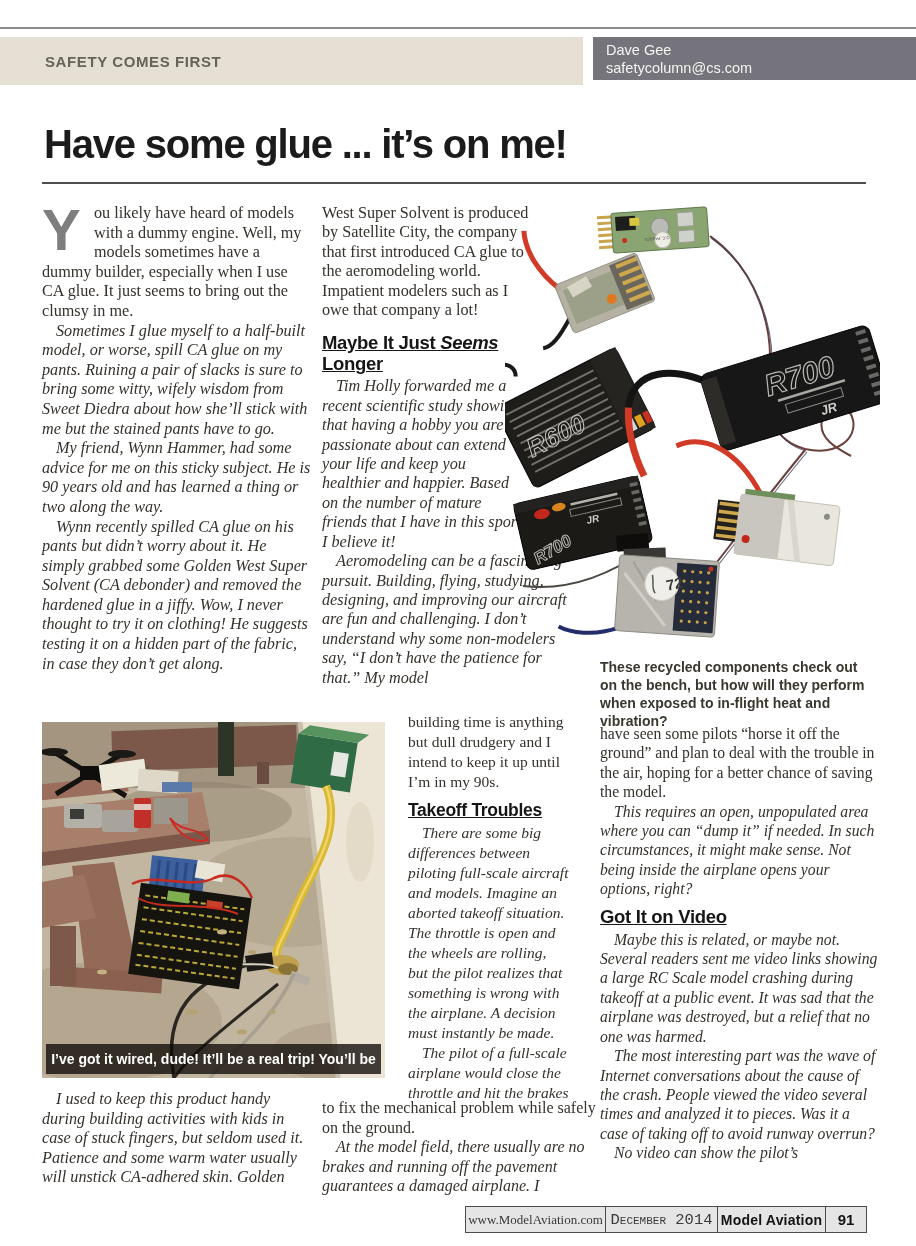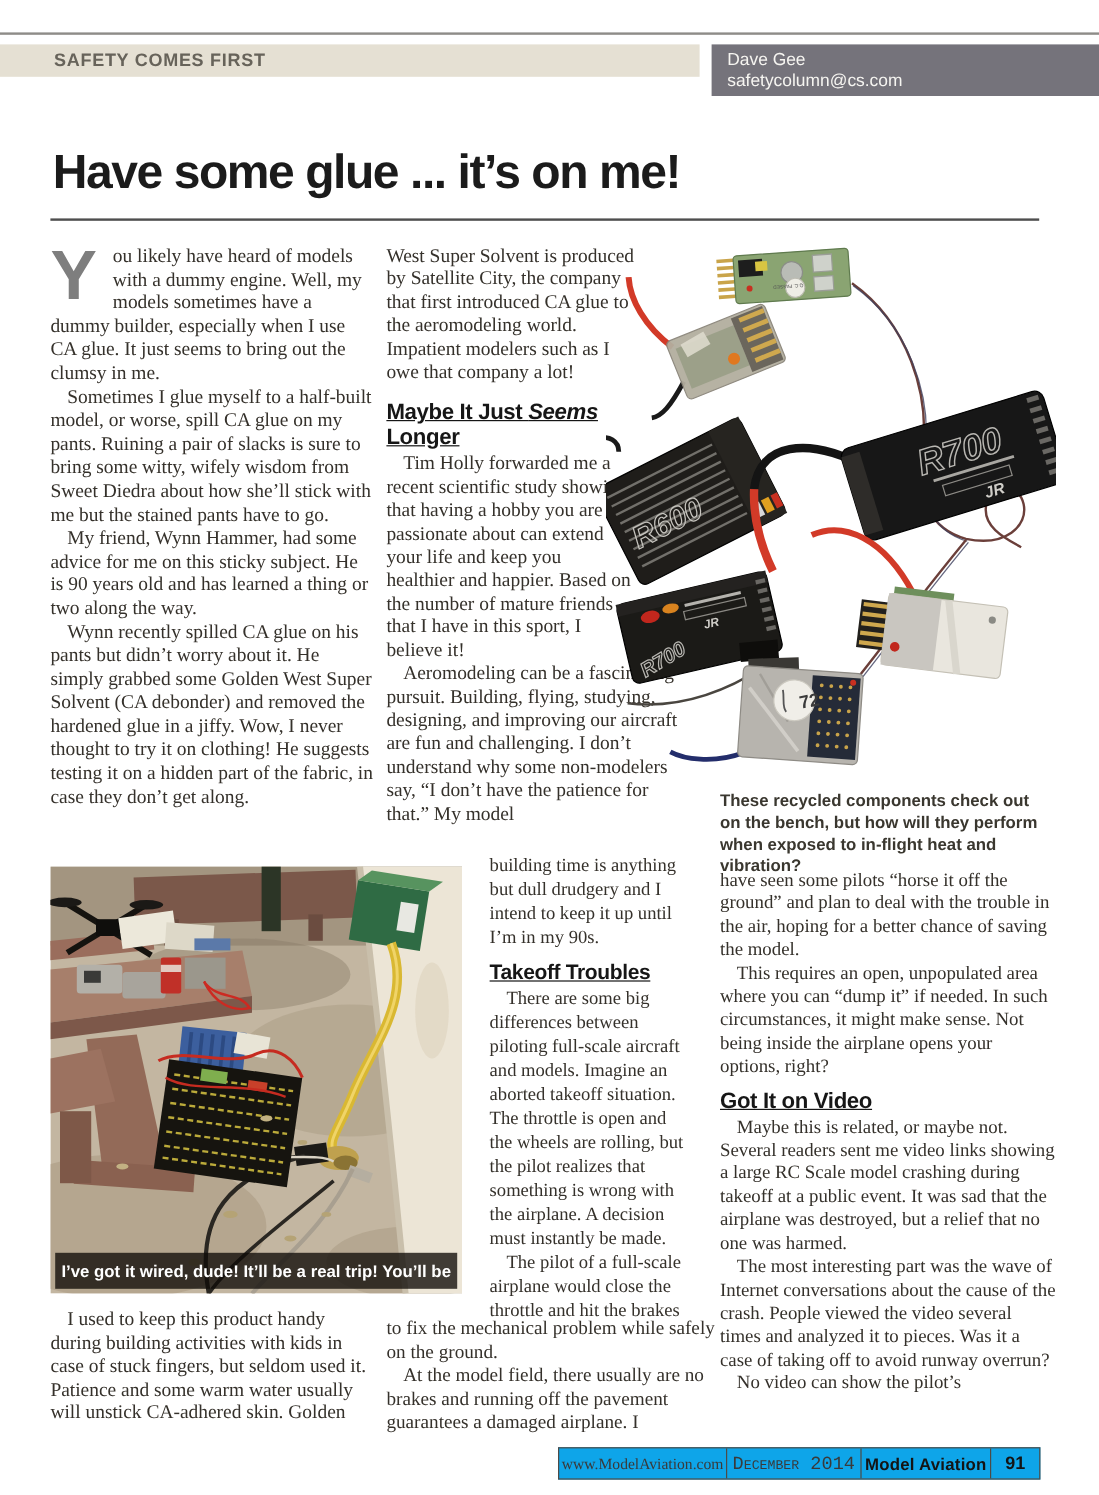--- a/index.html
+++ b/index.html
@@ -1,34 +1,34 @@
 <!DOCTYPE html>
 <html><head>
 <meta charset="utf-8">
 <style>
   html,body{margin:0;padding:0;background:#d8d8d8;}
   .page{position:relative;width:916px;height:1246px;background:#ffffff;margin:0 auto;overflow:hidden;
         font-family:"Liberation Serif",serif;color:#35312b;}
   
   .top-rule{position:absolute;left:0;top:27px;width:916px;height:2px;background:#8e8c88;}
-  .kicker-bar{position:absolute;left:0;top:37px;width:583px;height:27px;background:#e5e0d3;
+  .kicker-bar{position:absolute;left:0;top:37px;width:583px;height:48px;background:#e5e0d3;
               display:flex;align-items:center;}
   .kicker-bar span{margin-left:45px;font-family:"Liberation Sans",sans-serif;font-weight:bold;
               font-size:15px;letter-spacing:.6px;color:#67635a;}
   .author-box{position:absolute;left:593px;top:37px;width:323px;height:43px;background:#75737b;
               padding:4px 0 12px 13px;box-sizing:border-box;font-family:"Liberation Sans",sans-serif;
               font-size:14.5px;line-height:18px;color:#f6f5f1;}
   
   .title{position:absolute;left:44px;top:122px;font-family:"Liberation Sans",sans-serif;
          font-weight:bold;font-size:40px;letter-spacing:-1.2px;color:#1b1b1b;text-align:center;}
   .title-rule{position:absolute;left:42px;top:182px;width:824px;height:2px;background:#4e4e4e;}
   
   .col{position:absolute;font-size:16.2px;line-height:19.6px;text-align:left;}
   .col p{margin:0;}
-  p.indent{text-indent:14px;}
+  p.indent{text-indent:14px;font-style:italic;}
   .col1-main{left:42px;top:204px;width:270px;}
   .col1-below{left:42px;top:1090px;width:272px;}
   .col2-a{left:322px;top:204px;width:214px;line-height:19.4px;}
   .col2-a .pw1{width:208px;}
   .col2-a .pw2{width:206px;}
   .col2-a .pw3{width:252px;}
   .col2-narrow{left:408px;top:712px;width:162px;font-size:15.5px;line-height:20px;}
   .col2-full{left:322px;top:1098px;width:276px;font-size:16px;line-height:19.5px;}
   .col3{left:600px;top:724px;width:280px;font-size:15.7px;line-height:19.4px;}
   .dropcap{float:left;font-family:"Liberation Sans",sans-serif;font-weight:bold;
@@ -41,21 +41,21 @@
   
   .fig{position:absolute;}
   .fig-right-caption{position:absolute;left:600px;top:658px;width:274px;
         font-family:"Liberation Sans",sans-serif;font-weight:bold;font-size:14px;
         line-height:18px;color:#3a372f;}
   .photo-caption-bar{position:absolute;left:46px;top:1044px;width:335px;height:30px;
         background:rgba(16,12,8,.78);color:#ffffff;font-family:"Liberation Sans",sans-serif;
         font-weight:bold;font-size:14px;line-height:30px;text-align:center;}
   
   .footer{position:absolute;left:465px;top:1206px;height:27px;display:flex;
-        border:1.5px solid #4d4b47;background:#0ea5e9;box-sizing:border-box;}
+        border:1.5px solid #4d4b47;background:#e5e5e5;box-sizing:border-box;}
   .footer .cell{display:flex;align-items:center;justify-content:center;height:100%;
         border-right:1.5px solid #4d4b47;box-sizing:border-box;}
   .footer .cell:last-child{border-right:none;text-align:center;}
   .f-url{width:140px;font-family:"Liberation Serif",serif;font-size:13px;color:#3a3a3a;}
   .f-date{width:112px;font-family:Liberation Mono, monospace;font-size:15.5px;
         font-variant:small-caps;color:#3a3a3a;}
   .f-mag{width:108px;font-family:"Liberation Sans",sans-serif;font-weight:bold;
         font-size:14px;color:#141414;letter-spacing:.2px;}
   .f-page{width:40px;font-family:"Liberation Sans",sans-serif;font-weight:bold;
         font-size:15px;color:#141414;}

